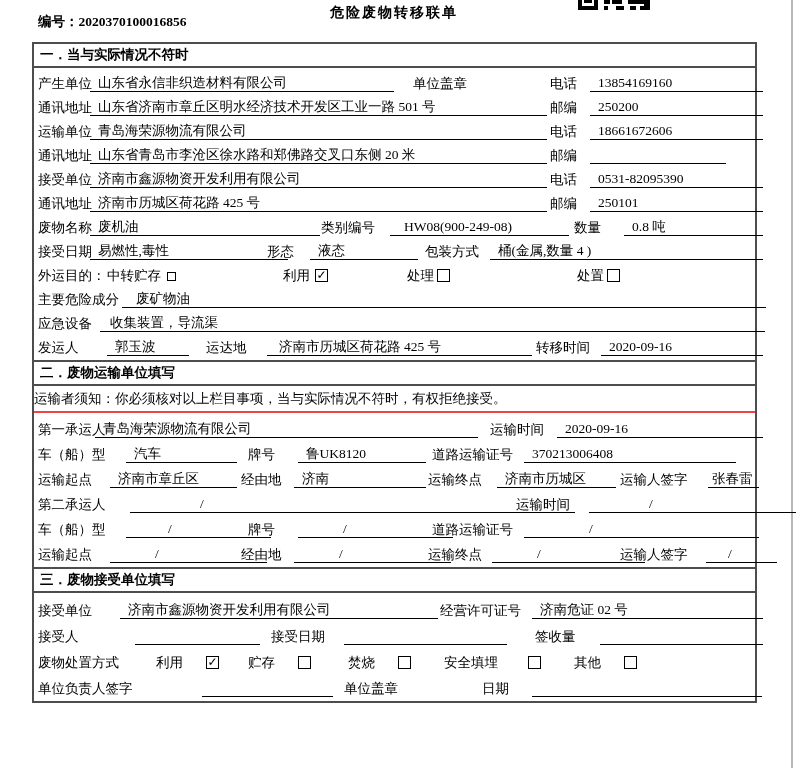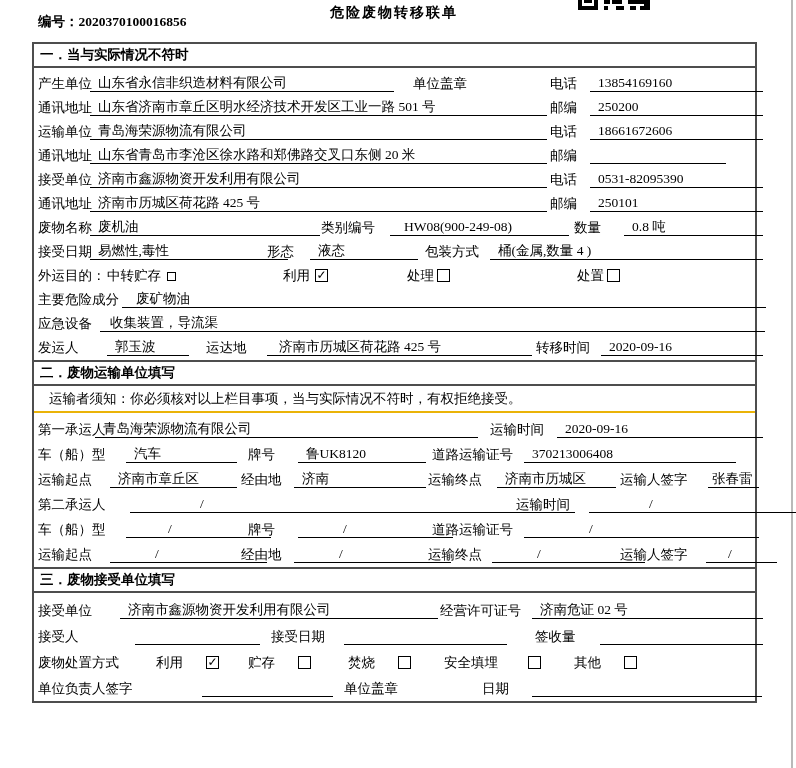--- a/index.html
+++ b/index.html
@@ -11,21 +11,21 @@
   .page-edge{position:absolute;left:791px;top:0;width:2px;height:768px;background:#b9b9b9;}
   .tbl{position:absolute;left:32px;top:42px;width:721px;border:2px solid #4d4d4d;}
   .sechdr{height:22px;line-height:22px;border-bottom:2px solid #4d4d4d;font-weight:bold;padding-left:6px;white-space:nowrap;}
   .sechdr.bt{border-top:2px solid #4d4d4d;}
   .secbody{padding:2px 0;}
   .row{position:relative;height:24px;}
   .row.h25{height:25px;}
   .row.h26{height:26px;}
   .row span{position:absolute;bottom:2px;height:17px;line-height:17px;white-space:nowrap;}
   .uv{border-bottom:1px solid #000;padding-left:8px;}
-  .noterow{height:25px;line-height:25px;border-bottom:2px solid #eab308;padding-left:15px;white-space:nowrap;}
+  .noterow{height:25px;line-height:25px;border-bottom:2px solid #ef4444;padding-left:0;white-space:nowrap;}
   .cb{box-sizing:border-box;width:13px;height:13px;border:1px solid #000;bottom:4px !important;
       font-size:12px;line-height:11px !important;height:13px !important;text-align:center;padding:0;}
   .cb.sm{width:9px;height:9px !important;bottom:5px !important;font-size:8px;line-height:8px !important;}
   .footer{position:absolute;left:30px;top:768px;white-space:nowrap;}
 </style>
 </head>
 <body>
 
 <div class="page">
 

